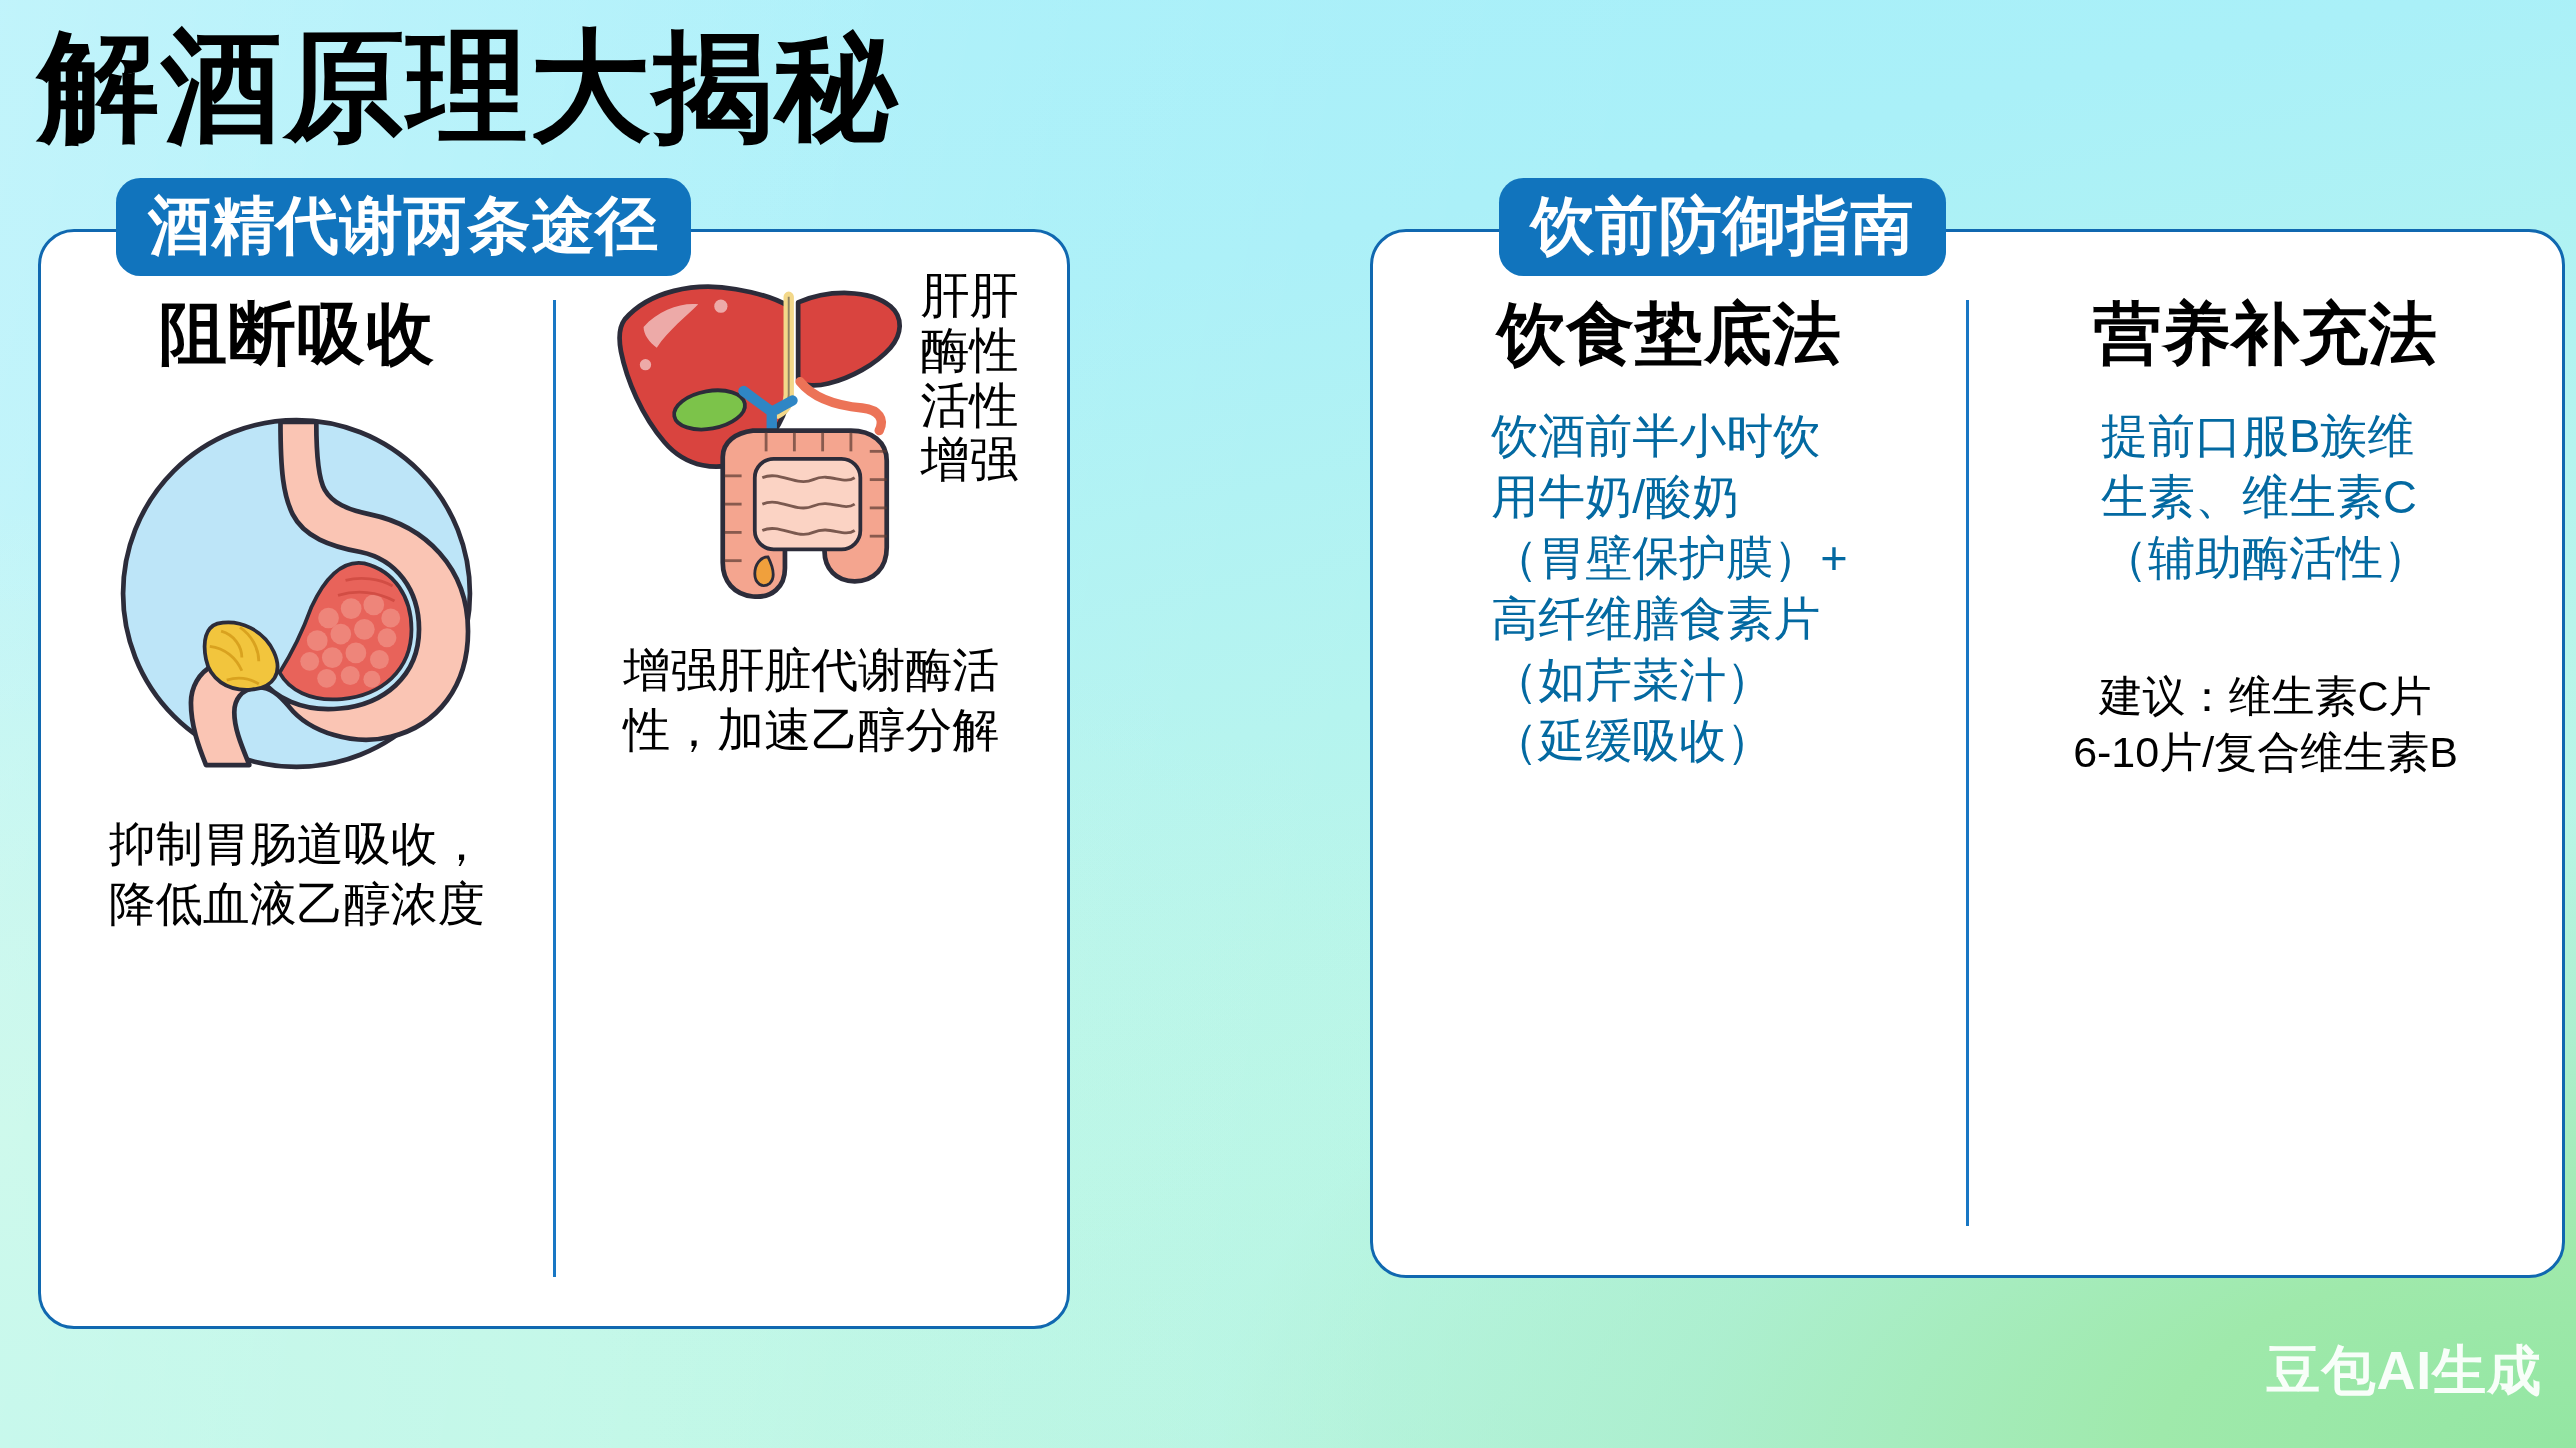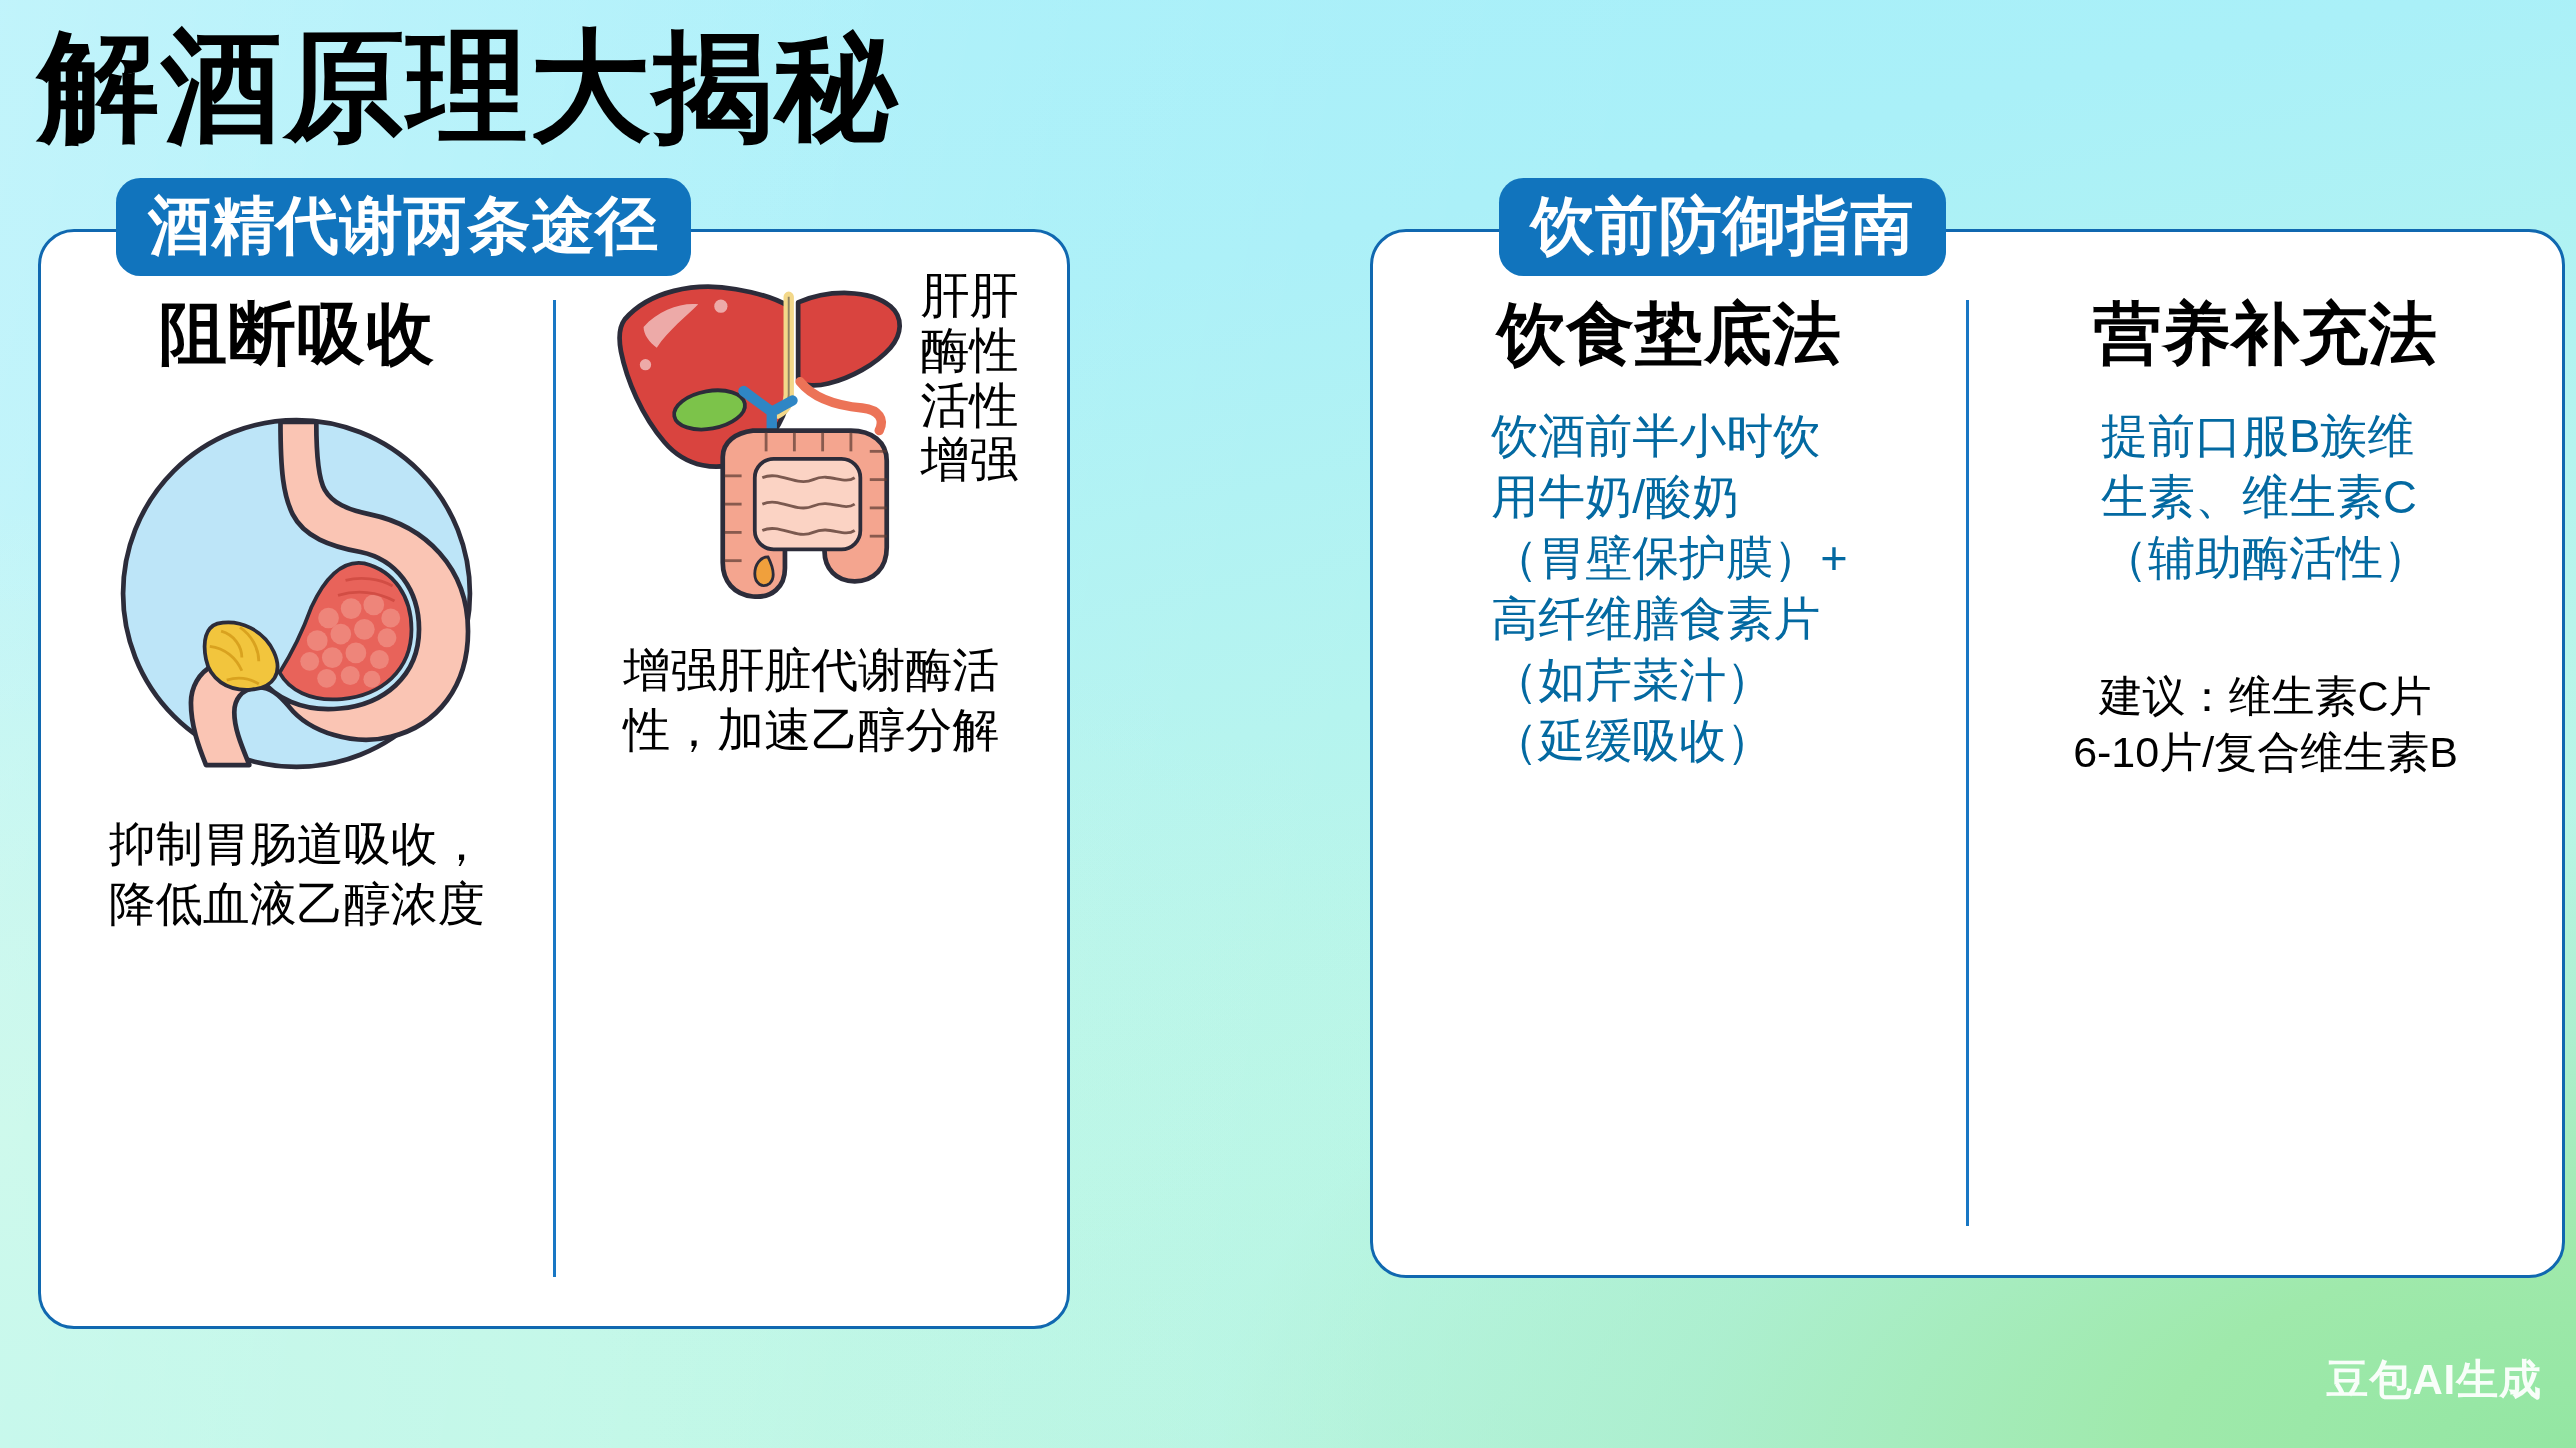--- a/index.html
+++ b/index.html
@@ -162,21 +162,21 @@
     margin-top: 81px;
     white-space: pre-line;
     padding: 0 7.5px;
   }
 
   
   #watermark {
     position: absolute;
     right: 34px;
     bottom: 40px;
-    font-size: 42px;
+    font-size: 54px;
     font-weight: bold;
     color: rgba(255,255,255,0.93);
     letter-spacing: 0.9px;
     white-space: nowrap;
     margin-left: 29px;
   }
 
   svg { display: block; }
 </style>
 </head>

